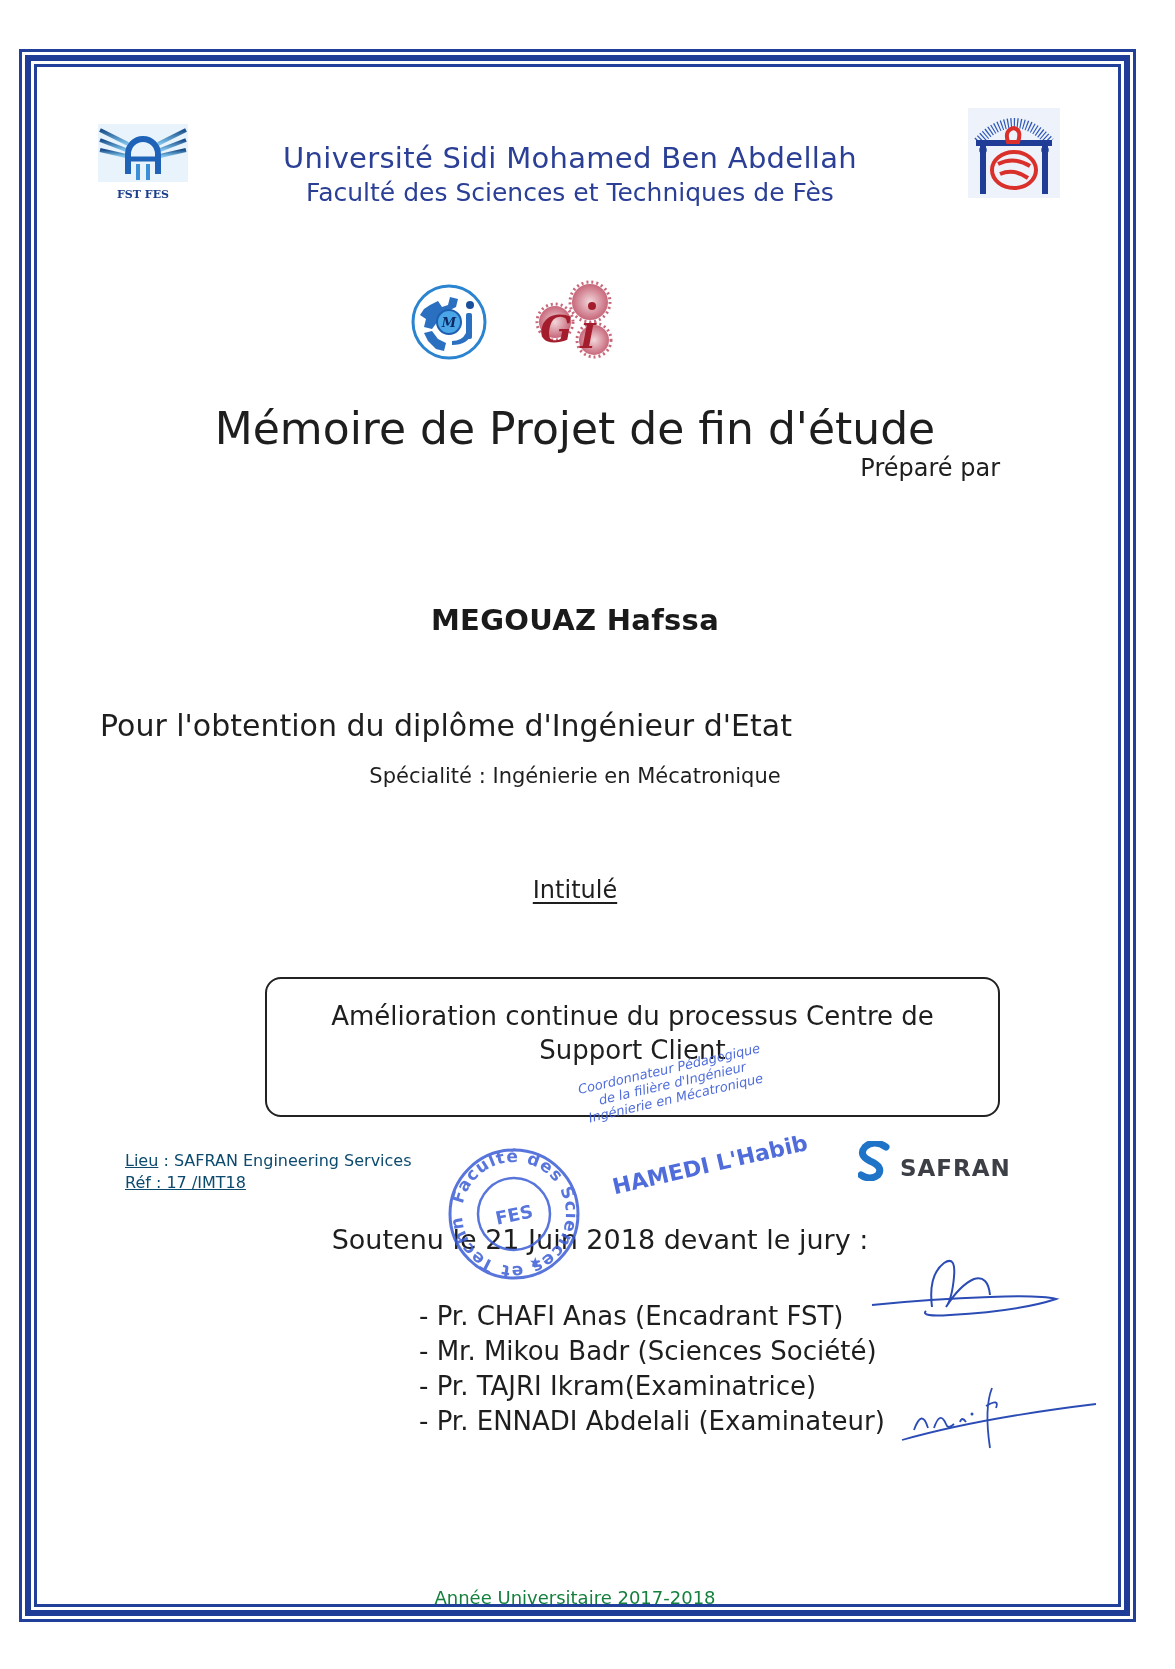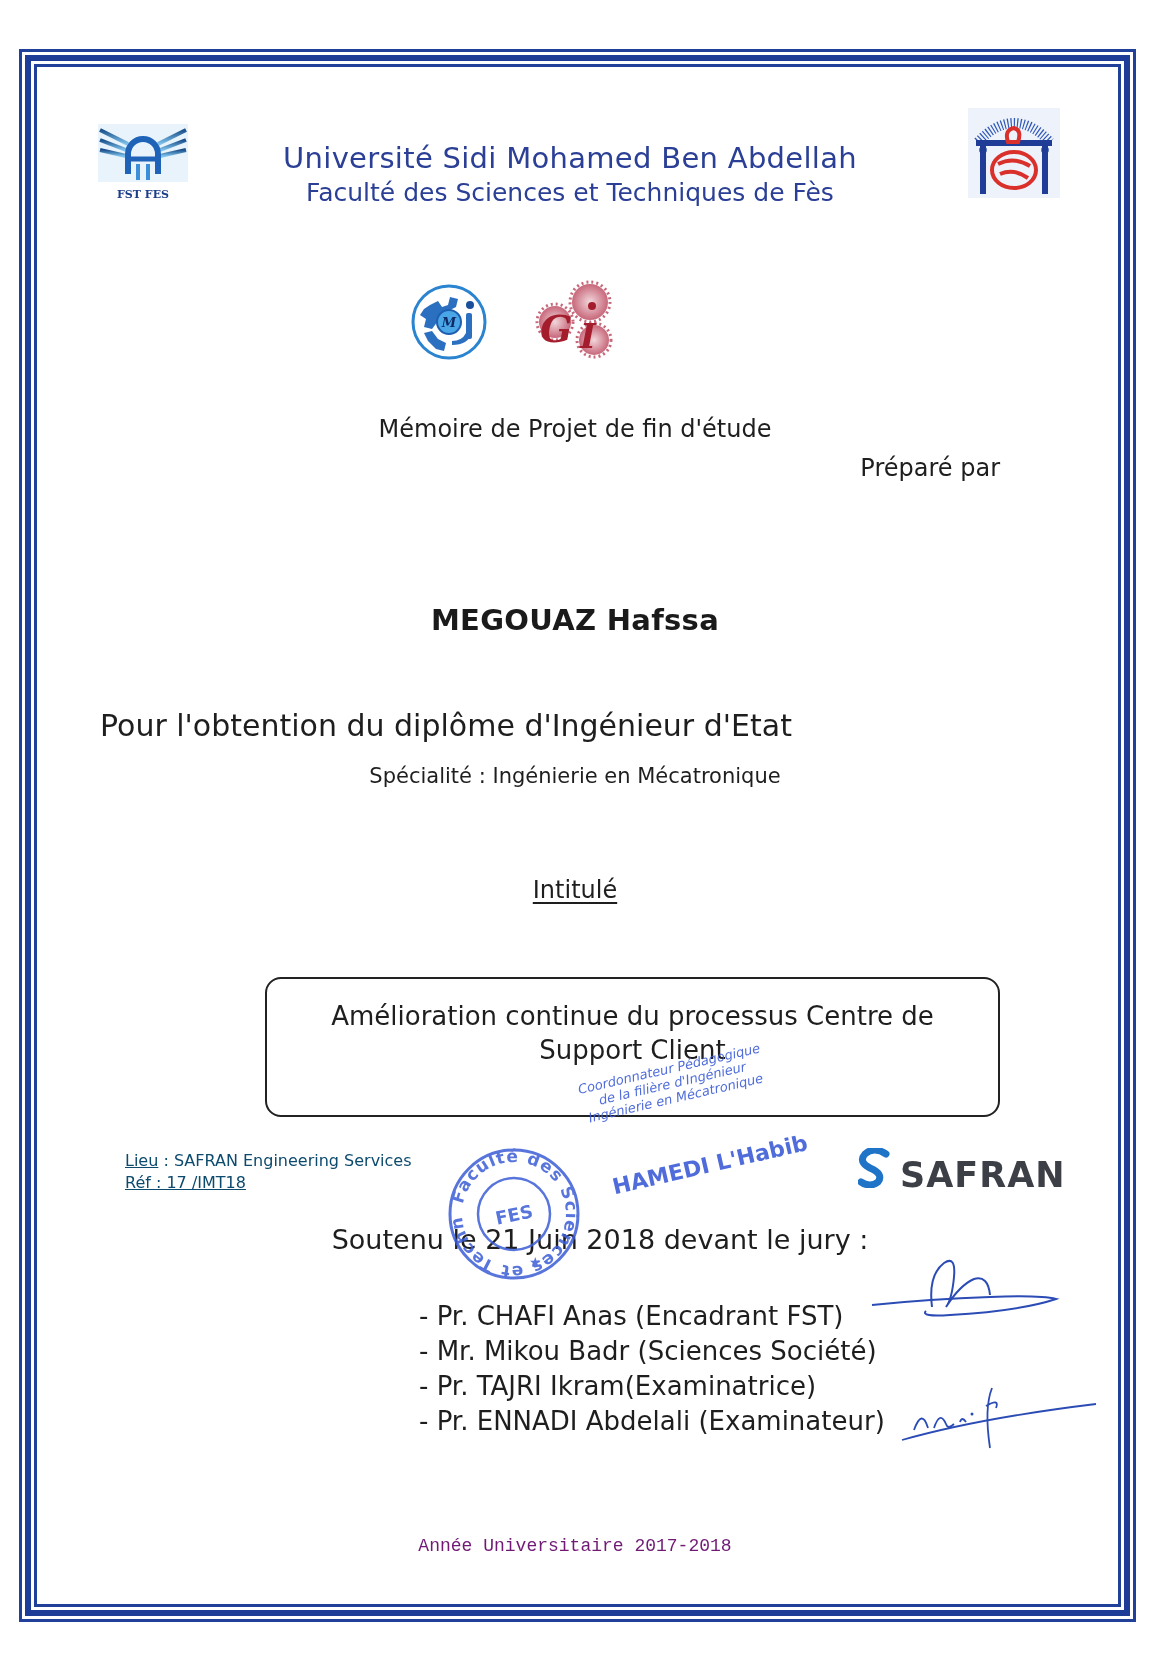--- a/index.html
+++ b/index.html
@@ -52,21 +52,21 @@
 
     
     .logo-fst { left: 98px; top: 124px; width: 90px; height: 78px; }
     .logo-usmba { left: 968px; top: 108px; width: 92px; height: 90px; }
     .logo-meca { left: 410px; top: 283px; width: 78px; height: 78px; }
     .logo-gi { left: 530px; top: 280px; width: 95px; height: 80px; }
 
     
     .memoire-title {
       left: 150px; width: 850px; top: 408px;
-      font-size: 24px; line-height: 42px;
+      font-size: 44px; line-height: 42px;
       text-align: center; color: #1e1e1e;
     }
     .prepare {
       left: 150px; width: 850px; top: 454px;
       font-size: 24px; text-align: right; color: #1e1e1e;
     }
     .author {
       left: 150px; width: 850px; top: 603px;
       font-size: 29px; font-weight: bold; text-align: center; color: #1a1a1a;
       letter-spacing: 0.3px;
@@ -132,42 +132,42 @@
       width: 138px; height: 138px;
       opacity: 0.85;
     }
 
     
     .safran {
       left: 858px; top: 1140px;
       display: flex; align-items: center; gap: 8px;
     }
     .safran-word {
-      font-size: 35px; font-weight: bold; color: #3c3f45; letter-spacing: 1px; margin-top: 15px;
+      font-size: 23px; font-weight: bold; color: #3c3f45; letter-spacing: 1px; margin-top: 15px;
     }
 
     
     .soutenu {
       left: 200px; width: 800px; top: 1224px;
       font-size: 27px; text-align: center; color: #1e1e1e;
     }
 
     
     .jury {
       left: 410px; top: 1290px;
       font-size: 26px; line-height: 35px; color: #1e1e1e;
       margin: 9px; padding: 0; list-style: none;
     }
 
     .sig1 { left: 870px; top: 1255px; width: 190px; height: 75px; }
     .sig2 { left: 900px; top: 1378px; width: 200px; height: 75px; }
 
     .annee {
-      left: 150px; width: 850px; top: 1536px;
-      font-size: 18px; text-align: center; color: #701a75; font-family: Liberation Mono, monospace;
+      left: 150px; width: 850px; top: 1587px;
+      font-size: 18px; text-align: center; color: #15803d;
     }
   </style>
 </head>
 <body>
 
 <div class="frame-outer"></div>
 <div class="frame-mid"></div>
 <div class="frame-inner"></div>
 
 <div class="abs logo-fst">

